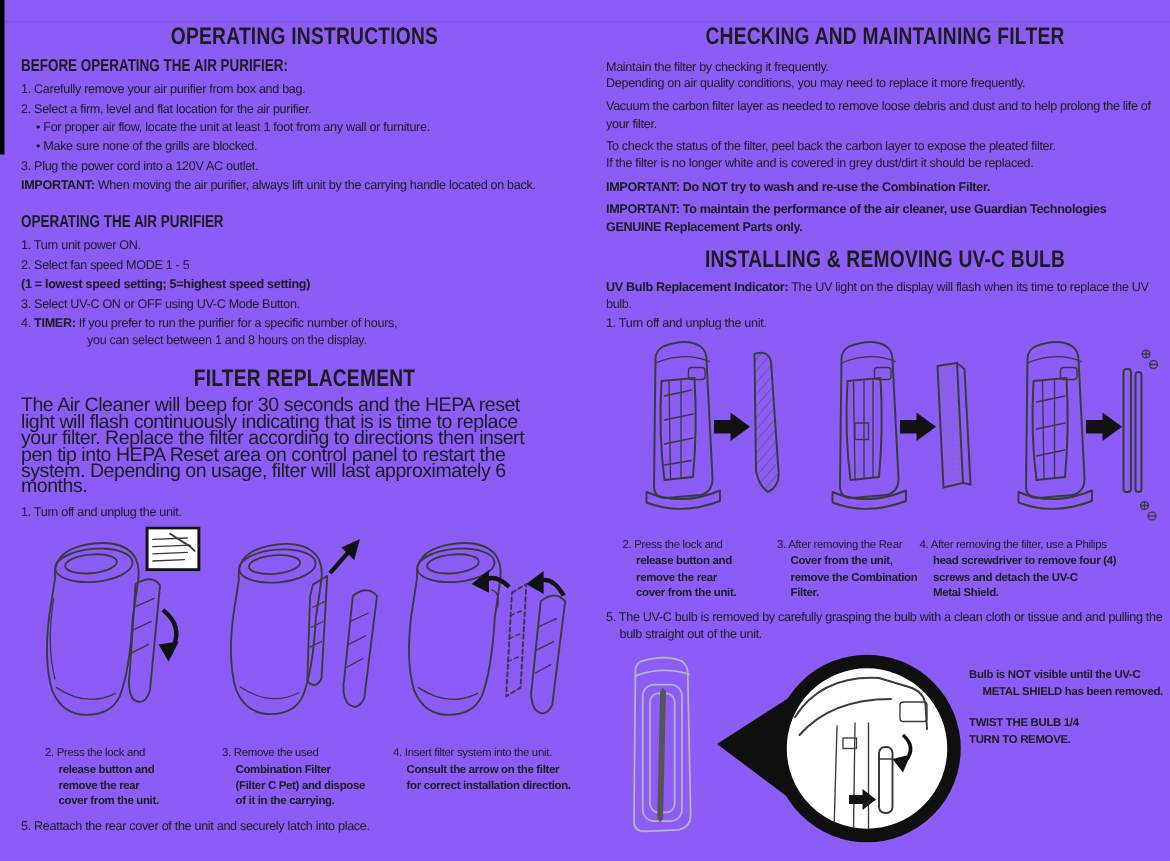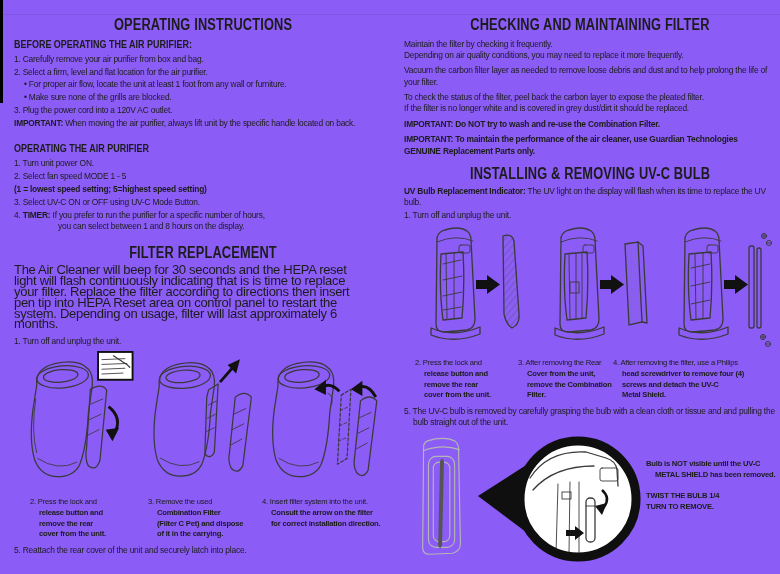--- a/index.html
+++ b/index.html
@@ -46,21 +46,21 @@
 
   <section class="col colL">
     <h1 class="h1">OPERATING INSTRUCTIONS</h1>
     <h2 class="h2 mt3">BEFORE OPERATING THE AIR PURIFIER:</h2>
 
     <div class="t nw mt3">1. Carefully remove your air purifier from box and bag.</div>
     <div class="t nw mt2">2. Select a firm, level and flat location for the air purifier.</div>
     <div class="t nw ind mt1">• For proper air flow, locate the unit at least 1 foot from any wall or furniture.</div>
     <div class="t nw ind mt1">• Make sure none of the grills are blocked.</div>
     <div class="t nw mt2">3. Plug the power cord into a 120V AC outlet.</div>
-    <div class="t nw mt2"><span class="b">IMPORTANT:</span><span> When moving the air purifier, always lift unit by the specific handle located on back.</span></div>
+    <div class="t nw mt2"><span class="b">IMPORTANT:</span><span> When moving the air purifier, always lift unit by the carrying handle located on back.</span></div>
 
     <h2 class="h2 mt12">OPERATING THE AIR PURIFIER</h2>
     <div class="t nw mt3">1. Turn unit power ON.</div>
     <div class="t nw mt2">2. Select fan speed MODE 1 - 5</div>
     <div class="t nw b mt1">(1 = lowest speed setting; 5=highest speed setting)</div>
     <div class="t nw mt2">3. Select UV-C ON or OFF using UV-C Mode Button.</div>
     <div class="t nw mt2"><span>4. </span><span class="b">TIMER:</span><span> If you prefer to run the purifier for a specific number of hours,</span></div>
     <div class="t nw ind44">you can select between 1 and 8 hours on the display.</div>
 
     <h1 class="h1 mt12">FILTER REPLACEMENT</h1>
@@ -324,21 +324,21 @@
           <rect class="lnt" x="84" y="58" width="9" height="7"></rect>
           <rect class="ln" x="108" y="64" width="9" height="44" rx="4"></rect>
           <line class="lnt" x1="108" y1="72" x2="117" y2="72"></line>
           <path d="M124 56 q9 8 2 17" stroke="#111" stroke-width="2.4" fill="none"></path>
           <path class="fillb" d="M129 69 L124 81 L117 72 Z"></path>
           <path class="fillb" d="M88 96 h9 v-4 l9 7 -9 7 v-4 h-9 z"></path>
         </g>
       </svg>
 
       <div class="btext" style="margin-left:0">
-        <div class="blk b" style="margin-top:25px">
+        <div class="blk b" style="margin-top:11px">
           <div>Bulb is NOT visible until the UV-C</div>
           <div>METAL SHIELD has been removed.</div>
         </div>
         <div class="blk b" style="margin-top:10px">
           <div>TWIST THE BULB 1/4</div>
           <div>TURN TO REMOVE.</div>
         </div>
       </div>
     </div>
   </section>

